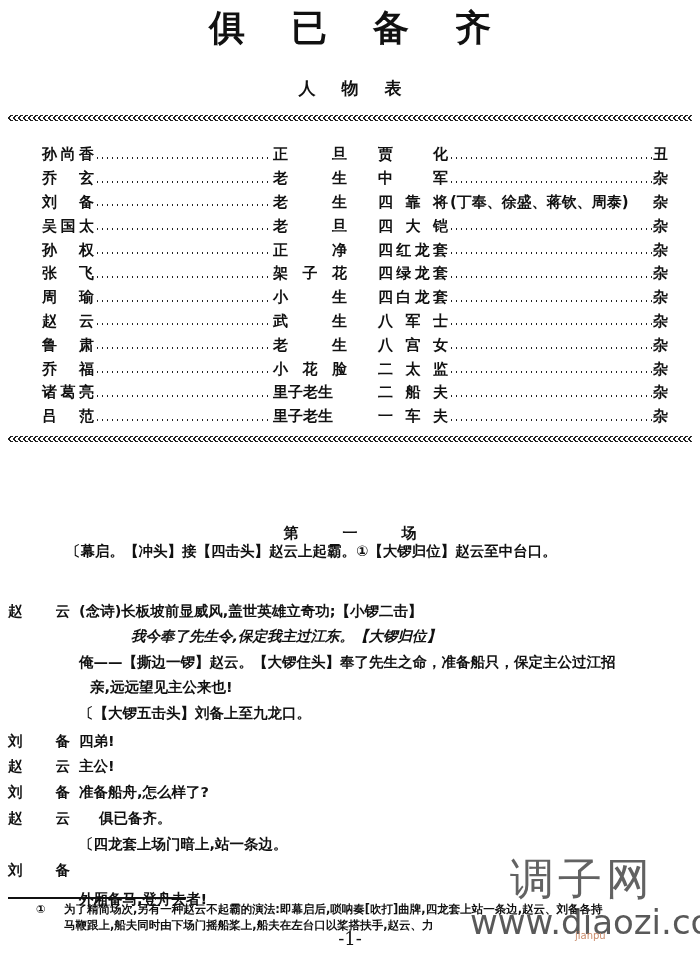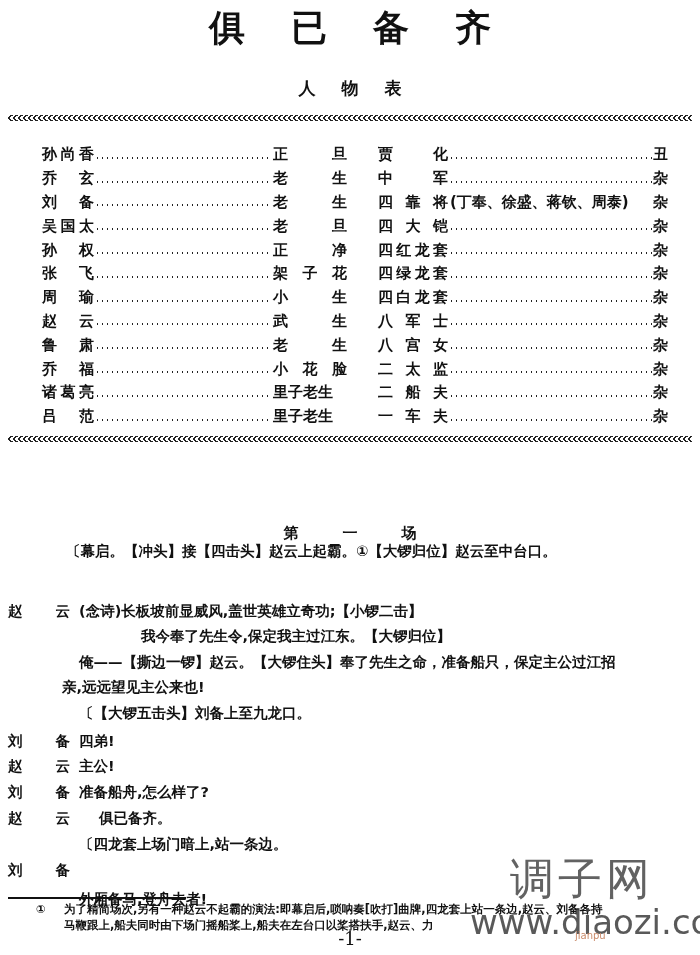--- a/index.html
+++ b/index.html
@@ -308,23 +308,23 @@
 
 <div class="abs scene-title">第一场</div>
 
 <div id="script-lines">
     <div class="abs line" style="top: 542px; left: 66px; text-align: right;">〔幕启。【冲头】接【四击头】赵云上起霸。①【大锣归位】赵云至中台口。</div>
     <div class="abs line speaker" style="top: 602px;">
       <span>赵</span>
       <span>云</span>
     </div>
     <div class="abs line" style="top: 602px; left: 79px;">(念诗)长板坡前显威风,盖世英雄立奇功;【小锣二击】</div>
-    <div class="abs line" style="top: 627px; left: 141px;">我今奉了先生令,保定我主过江东。【大锣归位】</div>
+    <div class="abs line" style="top: 627px; left: 131px; font-style: italic;">我今奉了先生令,保定我主过江东。【大锣归位】</div>
     <div class="abs line" style="top: 653px; left: 79px;">俺——【撕边一锣】赵云。【大锣住头】奉了先生之命，准备船只，保定主公过江招</div>
-    <div class="abs line" style="top: 678px; left: 62px;">亲,远远望见主公来也!</div>
+    <div class="abs line" style="top: 678px; left: 90px;">亲,远远望见主公来也!</div>
     <div class="abs line" style="top: 704px; left: 79px;">〔【大锣五击头】刘备上至九龙口。</div>
     <div class="abs line speaker" style="top: 732px;">
       <span>刘</span>
       <span>备</span>
     </div>
     <div class="abs line" style="top: 732px; left: 79px;">四弟!</div>
     <div class="abs line speaker" style="top: 757px;">
       <span>赵</span>
       <span>云</span>
     </div>

